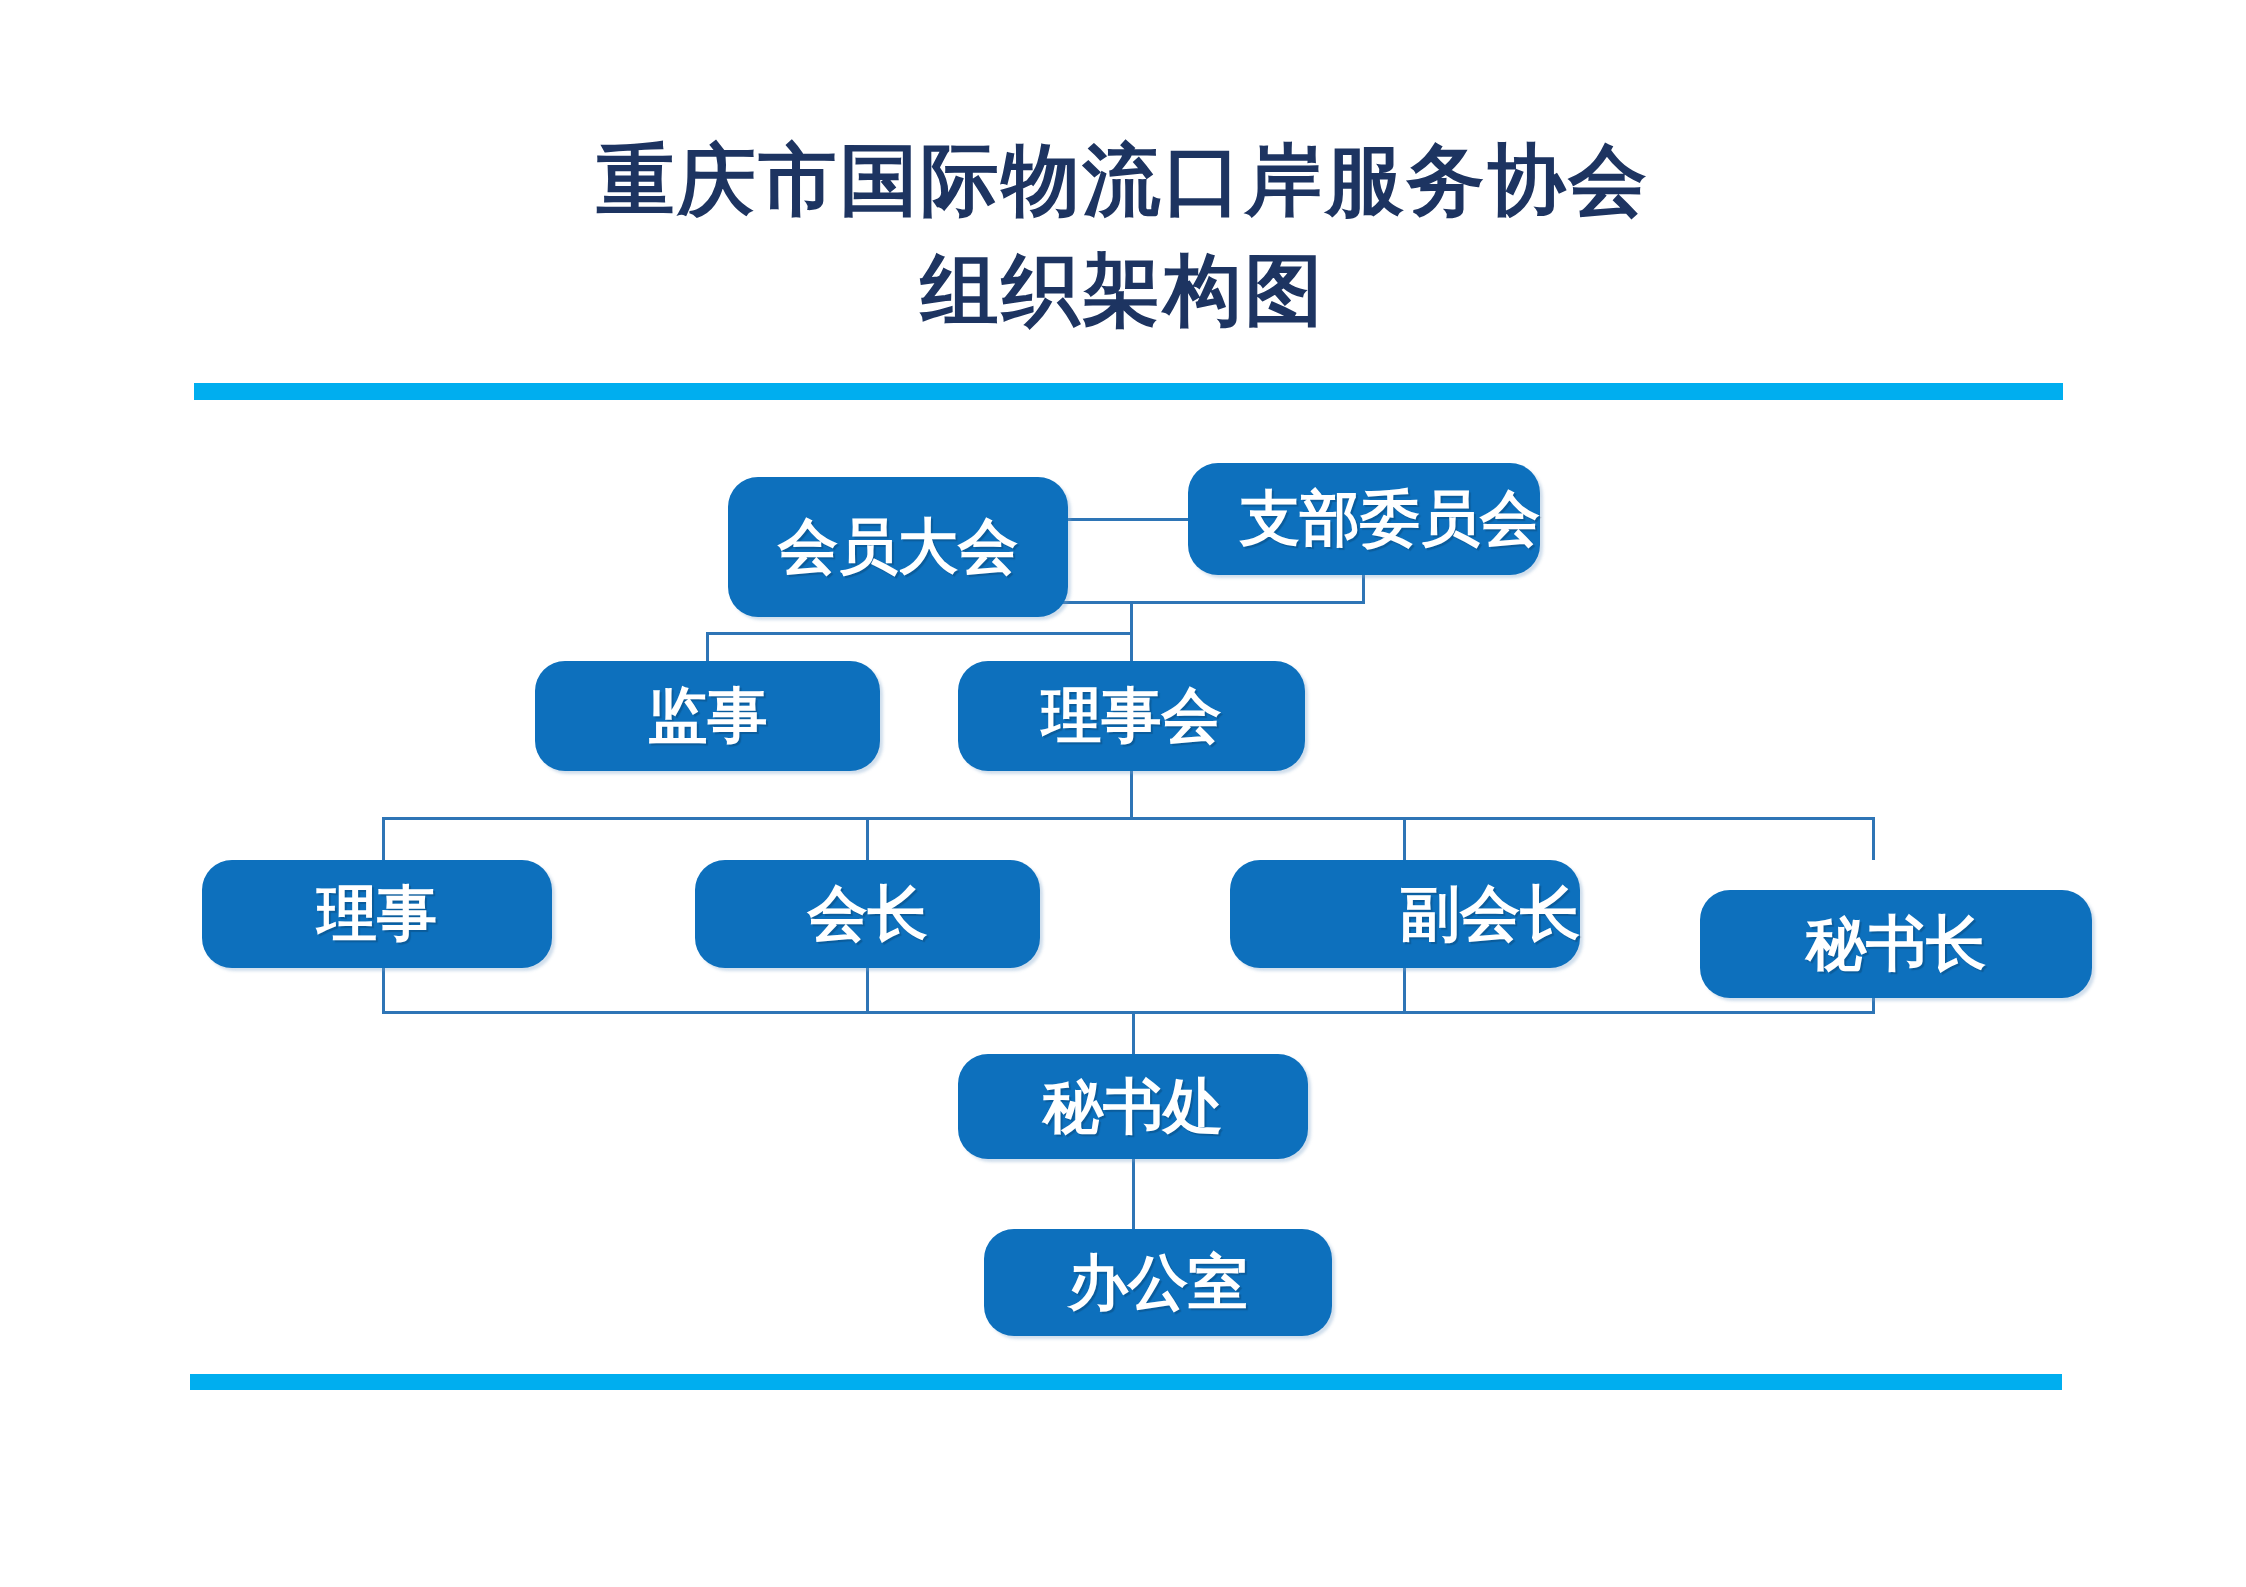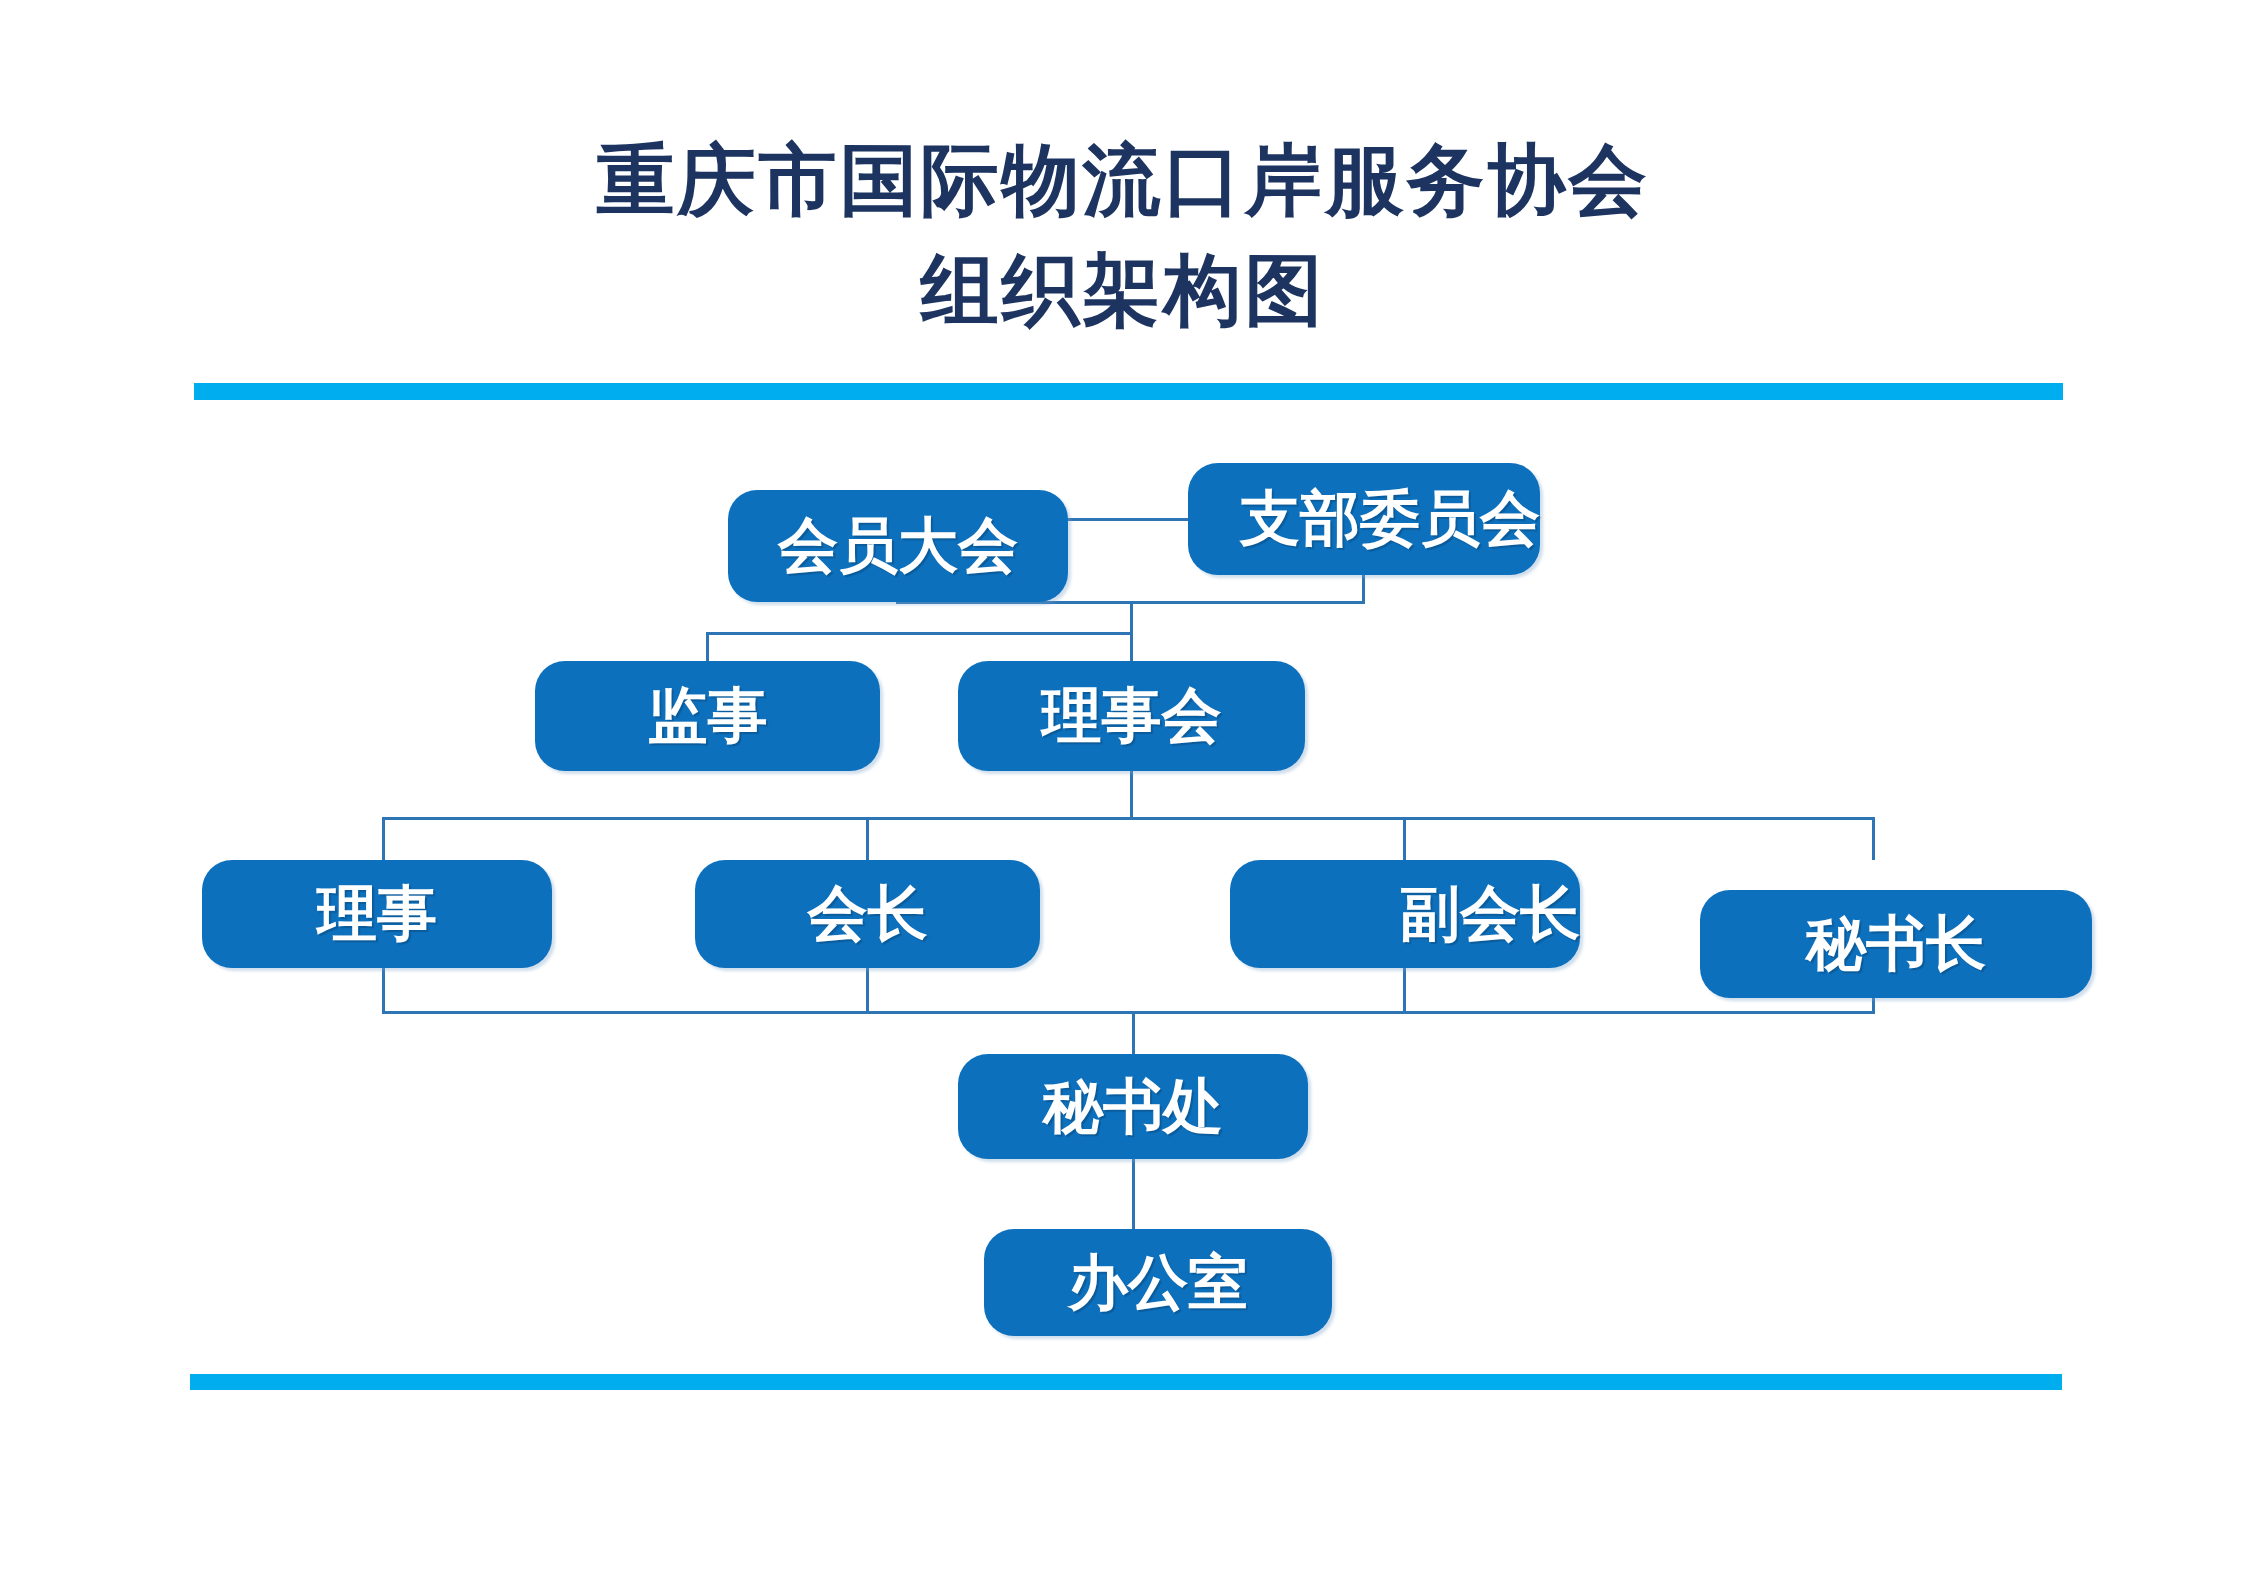--- a/index.html
+++ b/index.html
@@ -47,21 +47,21 @@
     box-shadow: 3px 3px 3px rgba(120, 160, 200, 0.35);
   }
   .node span {
     color: var(--node-text, #FFFFFF);
     font-weight: 900;
     font-size: 60px;
     line-height: 1;
     white-space: nowrap;
     text-shadow: 2px 2px 1px rgba(0,0,0,0.18);
   }
-  .n-member      { left: 728px;  top: 490px;  width: 340px; height: 112px; border-radius: 29px; }
+  .n-member      { left: 728px;  top: 477px;  width: 340px; height: 140px; }
   .n-branch      { left: 1188px; top: 463px;  width: 352px; height: 112px; justify-content: flex-end; }
   .n-supervisor  { left: 535px;  top: 661px;  width: 345px; height: 110px; }
   .n-council     { left: 958px;  top: 661px;  width: 347px; height: 110px; }
   .n-director    { left: 202px;  top: 860px;  width: 350px; height: 108px; }
   .n-president   { left: 695px;  top: 860px;  width: 345px; height: 108px; }
   .n-vice        { left: 1230px; top: 860px;  width: 350px; height: 108px; justify-content: flex-end; }
   .n-secgen      { left: 1700px; top: 890px;  width: 392px; height: 108px; }
   .n-secretariat { left: 958px;  top: 1054px; width: 350px; height: 105px; }
   .n-office      { left: 960px;  top: 1229px; width: 348px; height: 107px; margin-left: 24px; }
   .cn {

